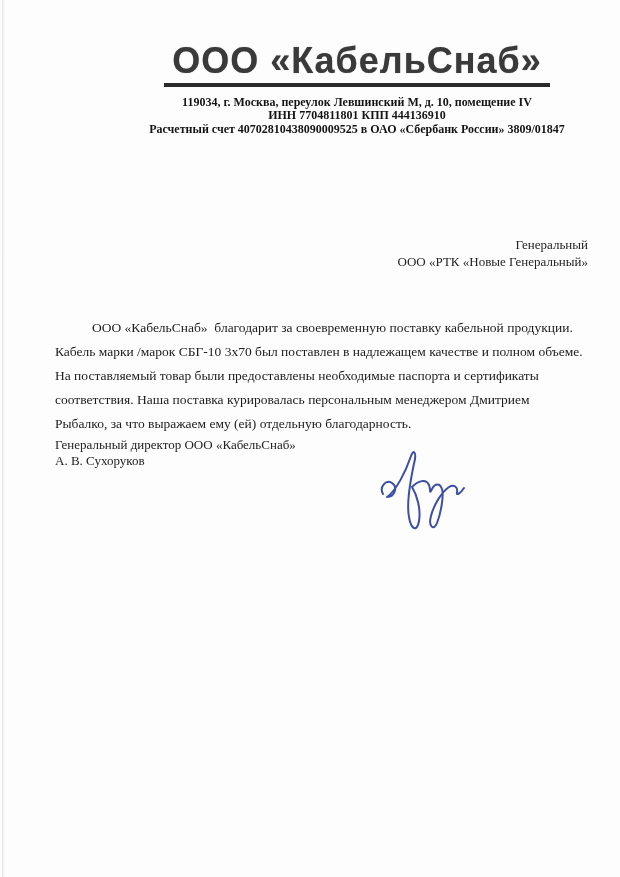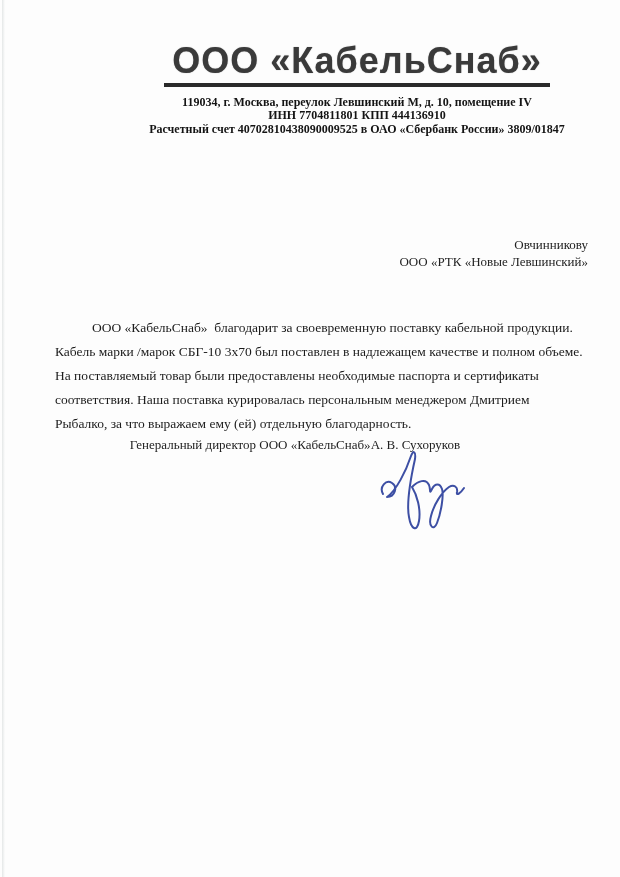--- a/index.html
+++ b/index.html
@@ -67,23 +67,24 @@
     text-indent: 37px;
     white-space: pre-wrap;
     color: #1c1c1c;
   }
   .sign-row {
     position: absolute;
     top: 437px;
     left: 55px;
     width: 480px;
     display: flex;
-    justify-content: center;
+    justify-content: flex-start;
     font-size: 13px;
     color: #222;
+    flex-direction: column;
   }
   .autograph {
     position: absolute;
     left: 376px;
     top: 447px;
     width: 100px;
     height: 92px;
   }
 </style>
 </head>
@@ -95,22 +96,22 @@
   <div class="letterhead">
     <div class="company-name">ООО «КабельСнаб»</div>
     <div class="letterhead-lines">
       <div class="letterhead-line">119034, г. Москва, переулок Левшинский М, д. 10, помещение IV</div>
       <div class="letterhead-line">ИНН 7704811801 КПП 444136910</div>
       <div class="letterhead-line">Расчетный счет 40702810438090009525 в ОАО «Сбербанк России» 3809/01847</div>
     </div>
   </div>
 
   <div class="recipient">
-    <div>Овчинникову</div>
-    <div>ООО «РТК «Новые Левшинский»</div>
+    <div>Генеральный</div>
+    <div>ООО «РТК «Новые Генеральный»</div>
   </div>
 
   <div class="body-paragraph">ООО «КабельСнаб»  благодарит за своевременную поставку кабельной продукции.  Кабель марки /марок СБГ-10 3х70 был поставлен в надлежащем качестве и полном объеме. На поставляемый товар были предоставлены необходимые паспорта и сертификаты соответствия. Наша поставка курировалась персональным менеджером Дмитрием Рыбалко, за что выражаем ему (ей) отдельную благодарность.</div>
 
   <div class="sign-row">
     <span>Генеральный директор ООО «КабельСнаб»</span>
     <span>А. В. Сухоруков</span>
   </div>
 
   <svg class="autograph" viewBox="0 0 100 92" xmlns="http://www.w3.org/2000/svg">

